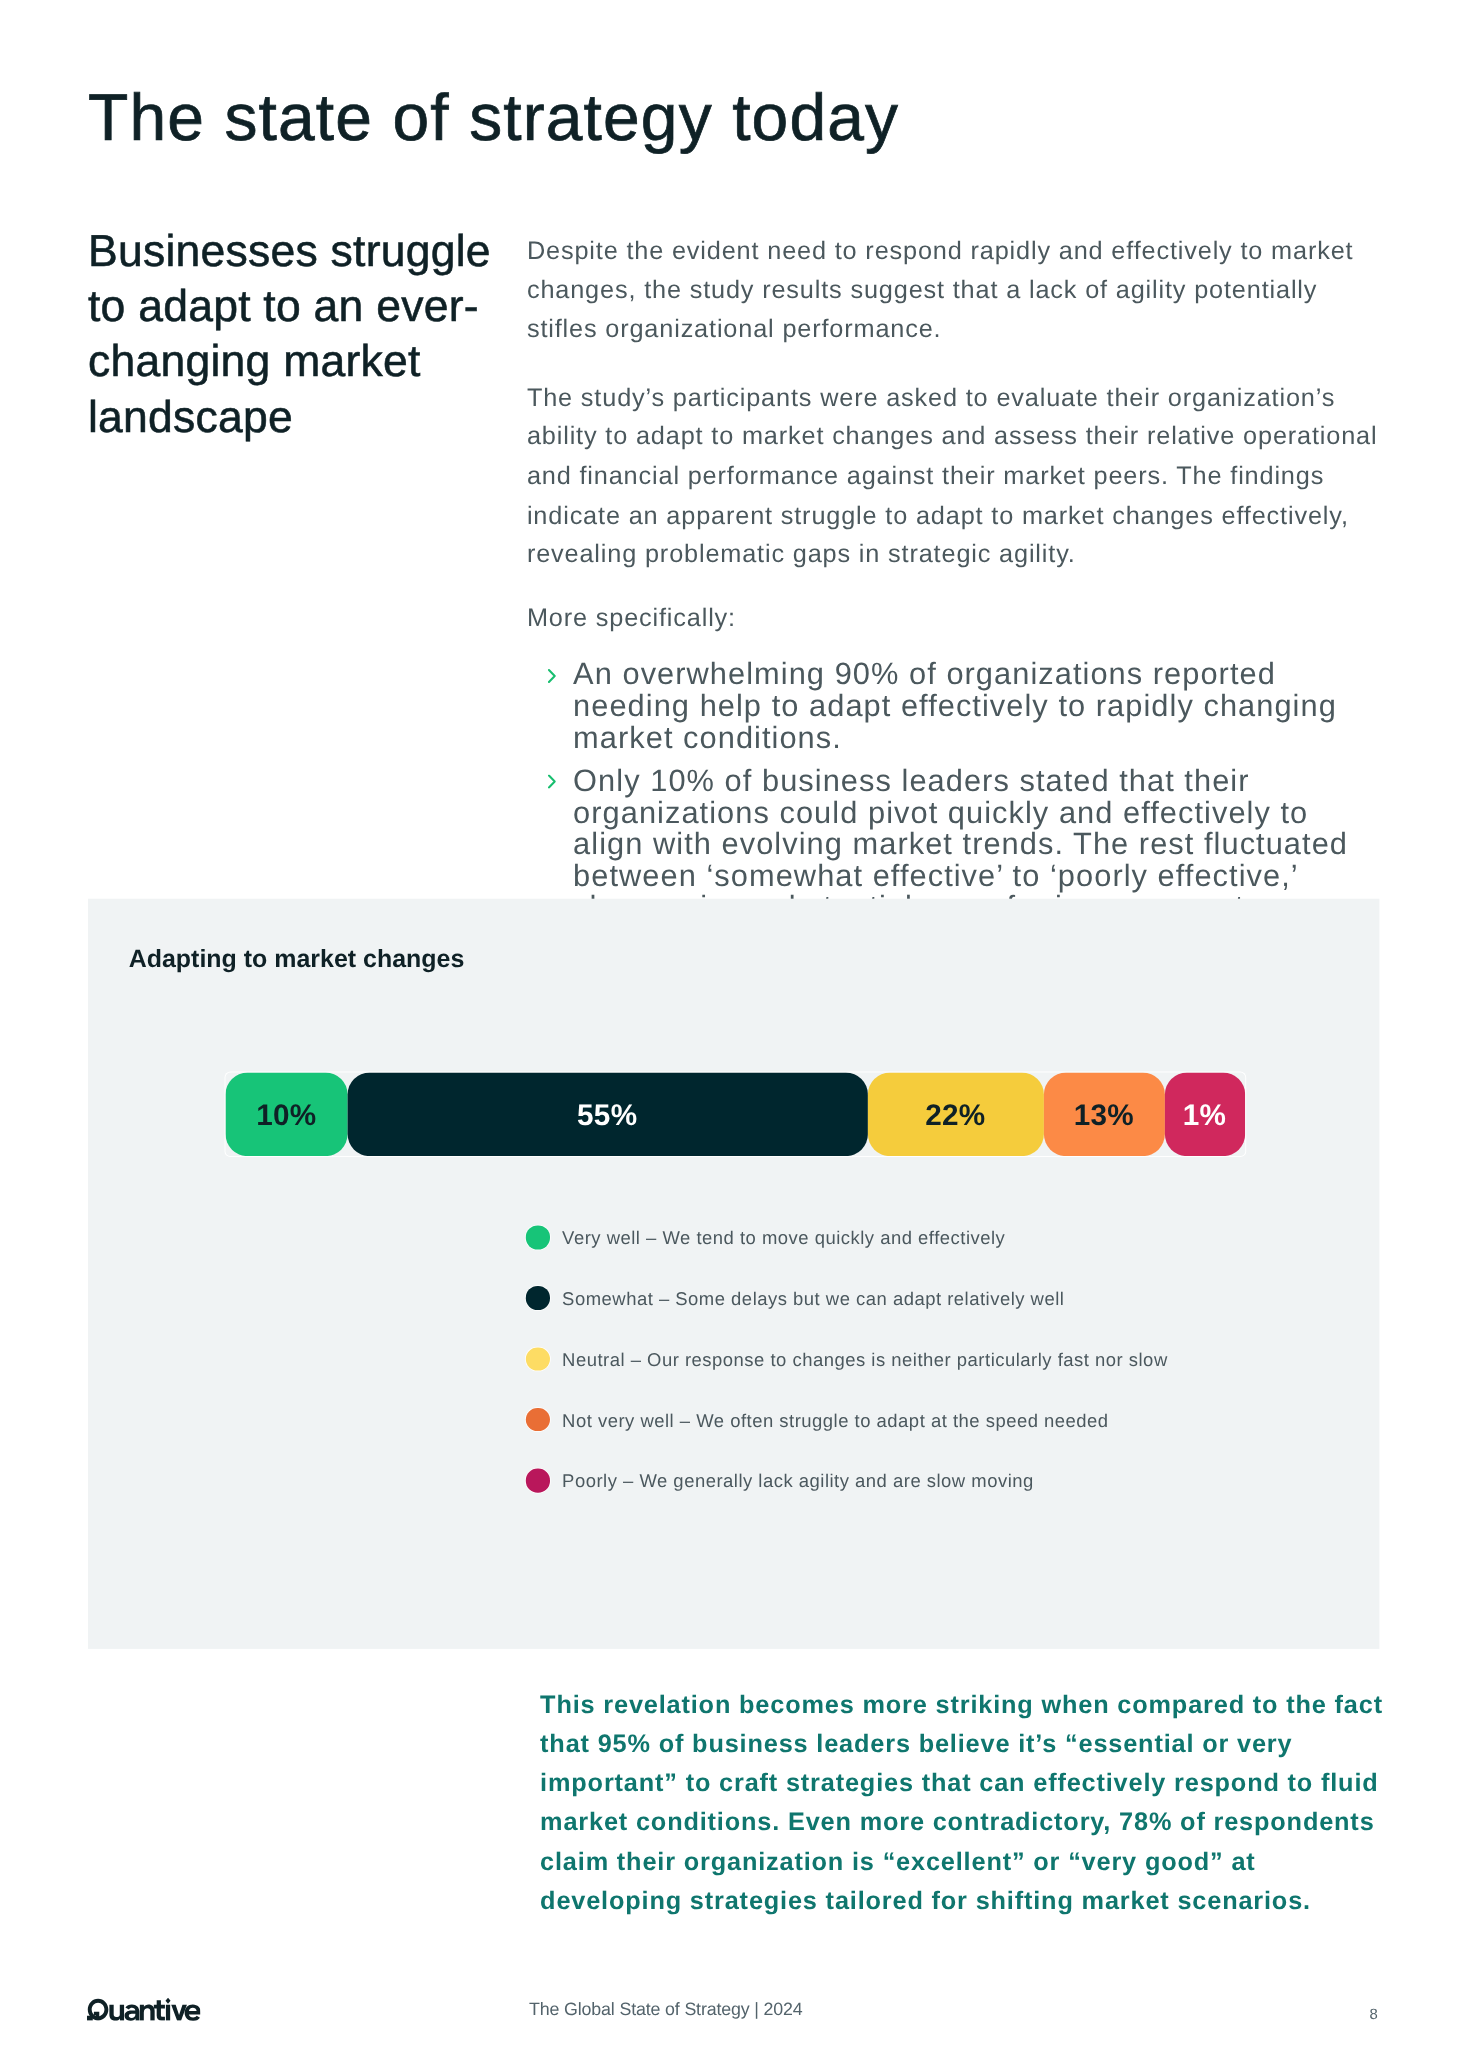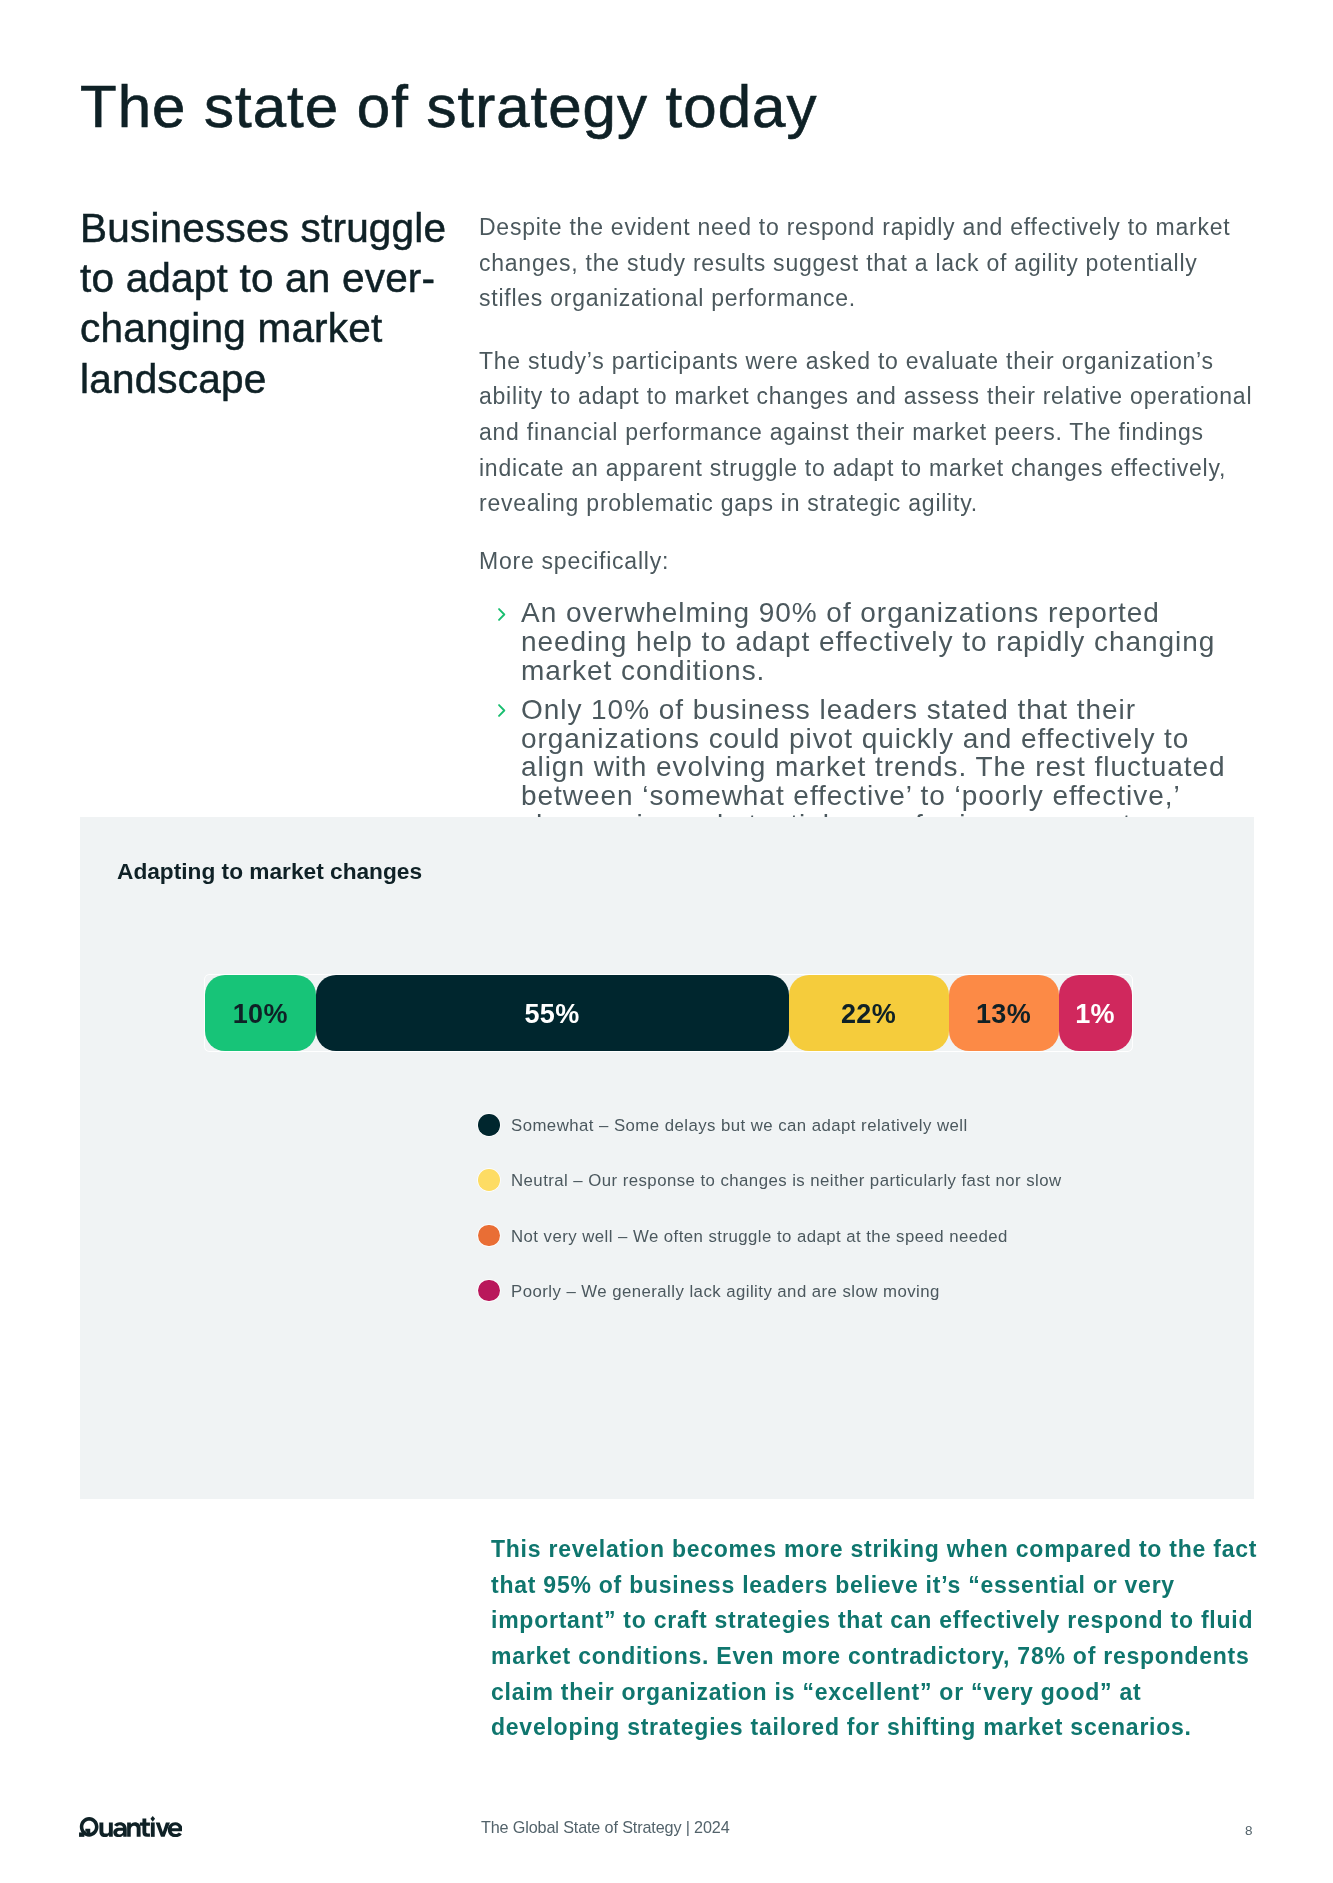--- a/index.html
+++ b/index.html
@@ -103,20 +103,24 @@
     <div class="seg" style="background: rgb(252, 138, 70); color: rgb(15, 33, 38); width: 110px;">
         <span>13%</span>
       </div>
     <div class="seg" style="background: rgb(208, 40, 93); color: rgb(255, 255, 255); width: 73px;">
         <span>1%</span>
       </div>
   </div>
 
   <div class="legend" id="legend">
     <div class="lrow">
+        <span class="dot" style="background: rgb(23, 196, 120);"></span>
+        <span class="ltext">Very well – We tend to move quickly and effectively</span>
+      </div>
+    <div class="lrow">
         <span class="dot" style="background: rgb(0, 38, 46);"></span>
         <span class="ltext">Somewhat – Some delays but we can adapt relatively well</span>
       </div>
     <div class="lrow">
         <span class="dot" style="background: rgb(253, 220, 100);"></span>
         <span class="ltext">Neutral – Our response to changes is neither particularly fast nor slow</span>
       </div>
     <div class="lrow">
         <span class="dot" style="background: rgb(233, 110, 53);"></span>
         <span class="ltext">Not very well – We often struggle to adapt at the speed needed</span>

